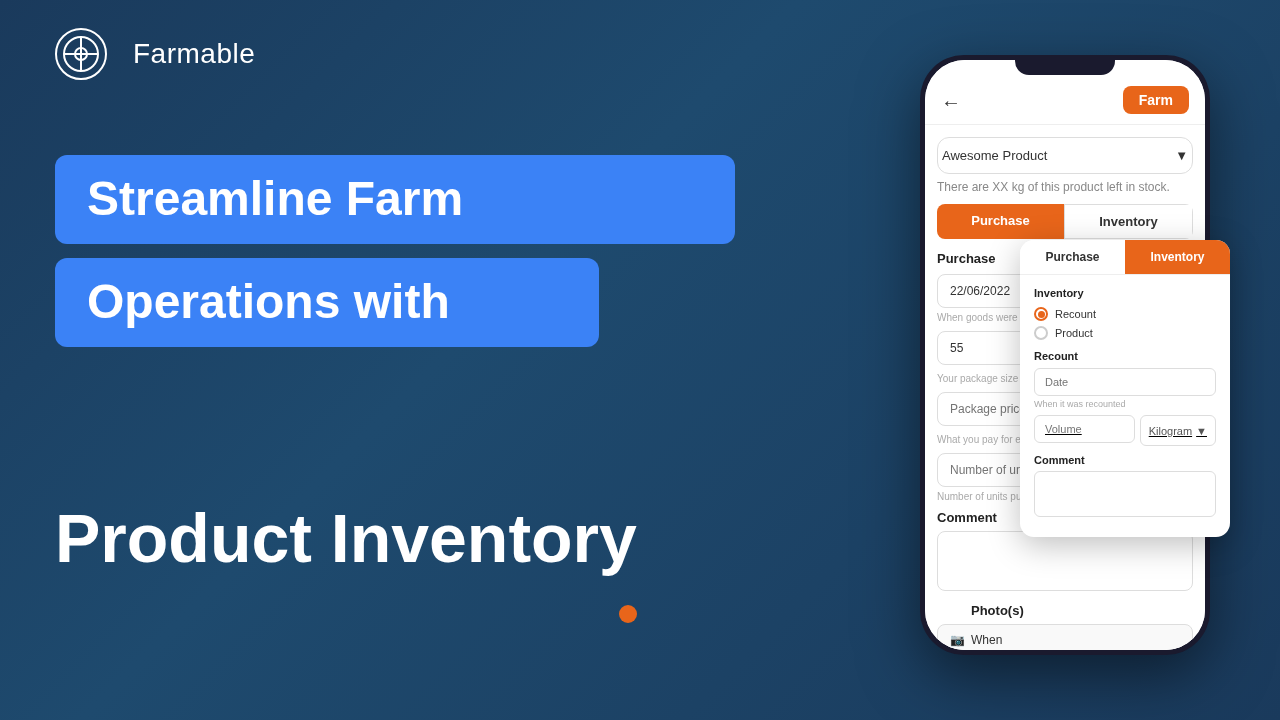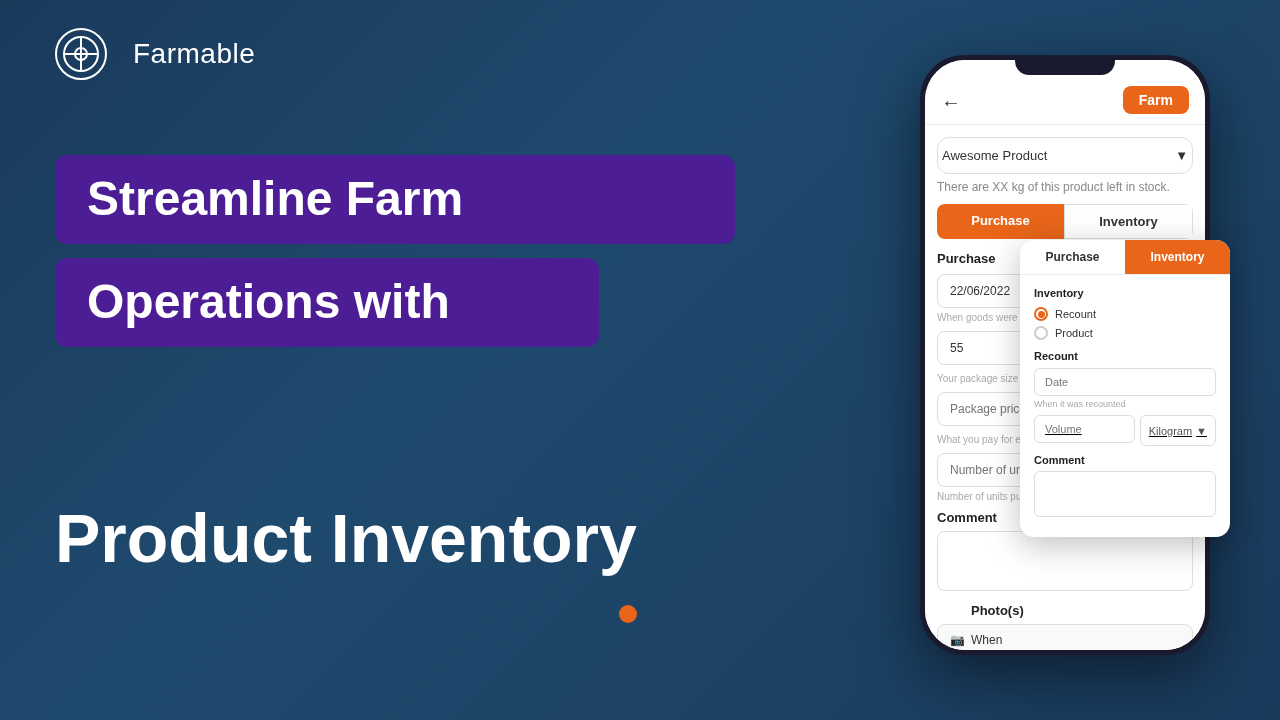--- a/index.html
+++ b/index.html
@@ -47,21 +47,21 @@
 
     
     .left-content {
       position: absolute;
       top: 155px;
       left: 55px;
       width: 680px;
     }
 
     .banner-box {
-      background: #4c1d95;
+      background: #3b82f6;
       border-radius: 12px;
       padding: 18px 32px;
       margin-bottom: 14px;
       display: inline-block;
       width: 100%;
     }
 
     .banner-box-text {
       color: white;
       font-size: 48px;

